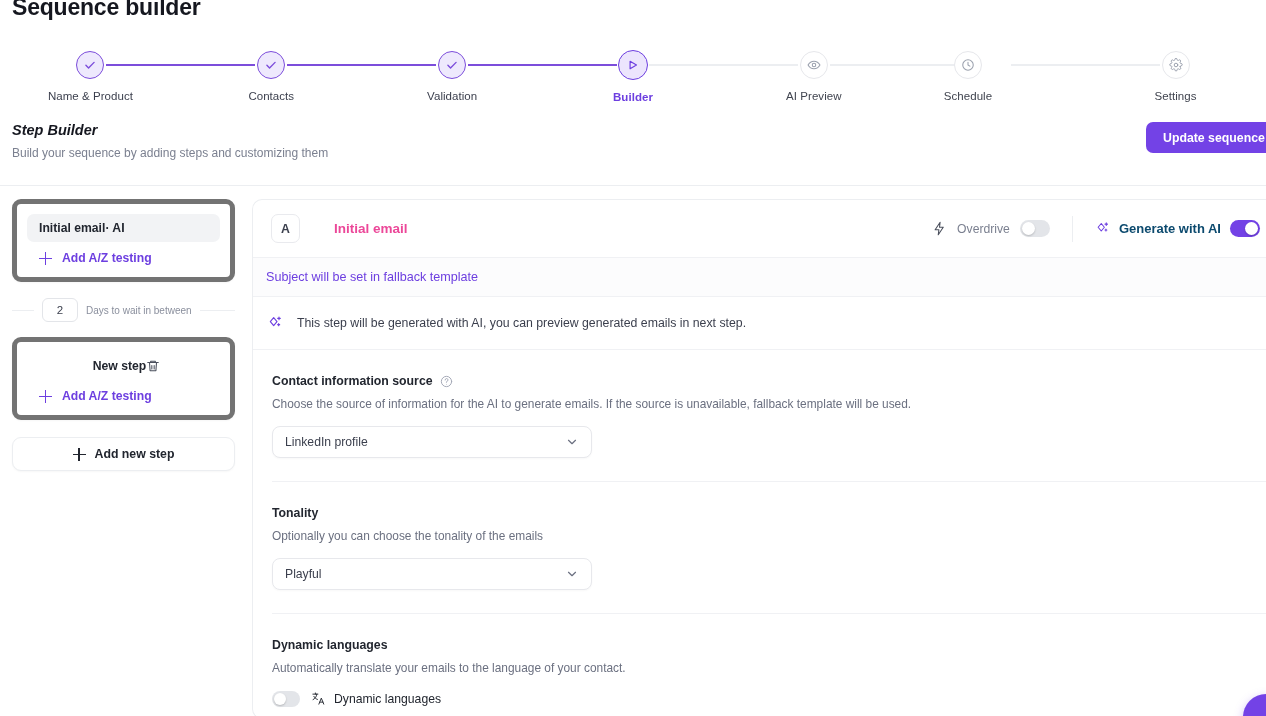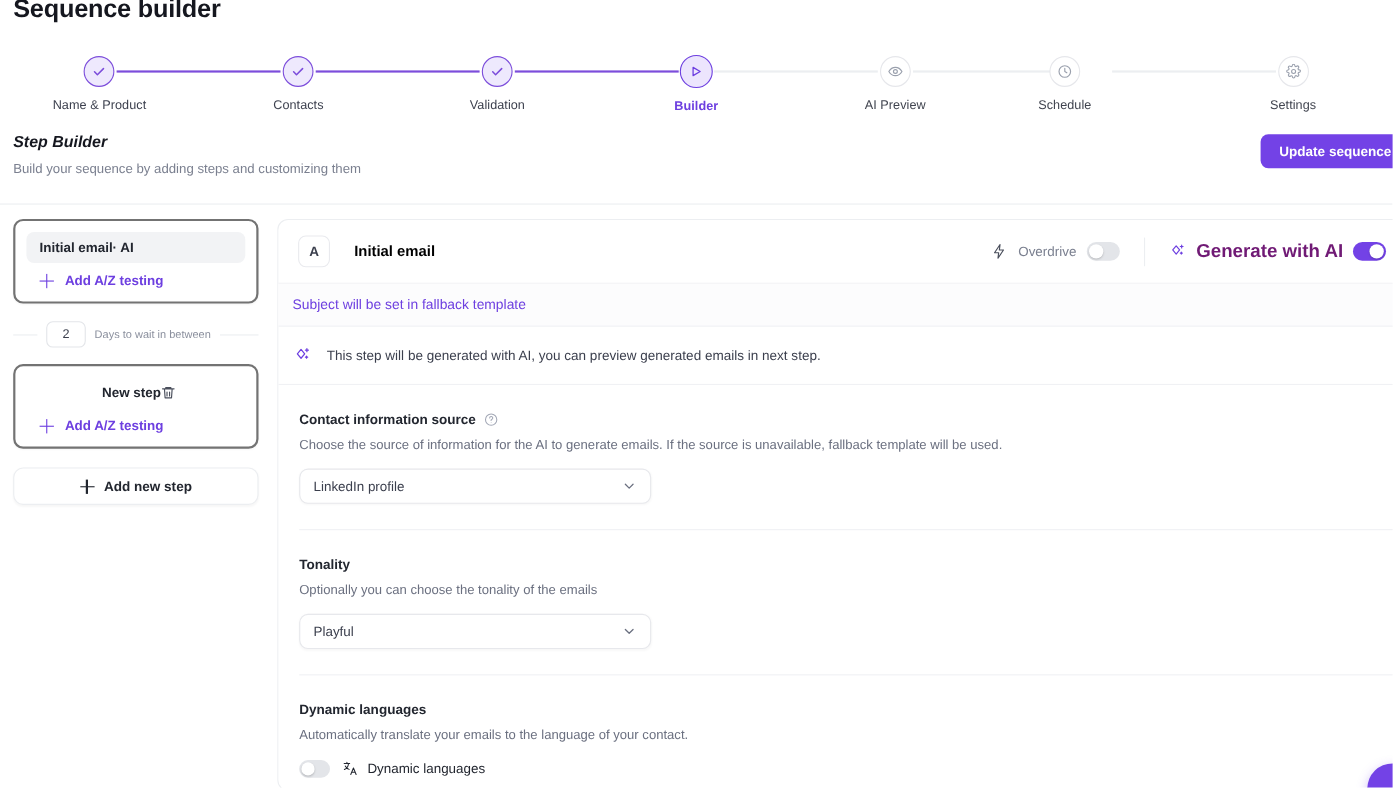--- a/index.html
+++ b/index.html
@@ -72,21 +72,21 @@
     white-space: nowrap; cursor: pointer;
   }
   .hr-top {
     position: absolute; left: 0; top: 185px; width: 1266px; height: 1px;
     background: #eceef1;
   }
 
   
   .sidebar { position: absolute; left: 12px; top: 199px; width: 223px; }
   .side-card {
-    background: #ffffff; border: 2px solid #737373; border-radius: 9px;
+    background: #ffffff; border: 5px solid #737373; border-radius: 9px;
     padding: 10px 10px 12px;
     box-shadow: 0 1px 2px rgba(20,22,30,0.035);
   }
   .step-chip {
     background: #f2f3f5; border-radius: 7px;
     height: 28px; display: flex; align-items: center;
     padding: 0 12px; font-size: 12.2px; font-weight: 600; color: #22262f;
   }
   .step-row-plain {
     height: 28px; display: flex; align-items: center; justify-content: center;
@@ -136,40 +136,40 @@
   }
   .main-head {
     height: 58px; display: flex; align-items: center;
     padding: 0 0 0 18px; border-bottom: 1px solid #f0f1f4;
   }
   .letter-box {
     width: 29px; height: 29px; border: 1px solid #e9eaee; border-radius: 7px;
     display: flex; align-items: center; justify-content: center;
     font-size: 12.3px; font-weight: 600; color: #3b3f4d; background: #fff;
   }
-  .head-title { margin-left: 22px; font-size: 13.5px; font-weight: 700; color: #000000; }
+  .head-title { margin-left: 34px; font-size: 13.5px; font-weight: 700; color: #ec4899; }
   .head-right {
     margin-left: auto; display: flex; align-items: center; gap: 0; padding-right: 18px;
   }
   .fallback-btn {
     height: 30px; padding: 0 13px; background: #fff;
     border: 1px solid #e7e8ec; border-radius: 7px;
     display: flex; align-items: center; gap: 9px;
     font-family: "Liberation Sans", sans-serif;
     font-size: 12.2px; font-weight: 700; color: #22262f; cursor: pointer;
   }
   .overdrive {
     display: flex; align-items: center; gap: 10px; margin-left: 26px;
   }
   .overdrive-label { font-size: 12.2px; color: #7b8090; }
   .divider-v { width: 1px; height: 26px; background: #eceef1; margin-left: 22px; }
   .gen-ai {
     display: flex; align-items: center; gap: 9px; margin-left: 22px;
   }
-  .gen-ai-label { font-size: 17px; font-weight: 600; color: #701a75; }
+  .gen-ai-label { font-size: 13px; font-weight: 600; color: #0c4a6e; }
   .toggle {
     width: 30px; height: 16.5px; border-radius: 9px; position: relative;
     background: #e3e5e9; flex: 0 0 auto; cursor: pointer;
   }
   .toggle.on { background: #7342e6; }
   .toggle .knob {
     position: absolute; top: 1.8px; left: 1.8px;
     width: 13px; height: 13px; border-radius: 50%; background: #fff;
     box-shadow: 0 1px 2px rgba(0,0,0,0.2);
   }

